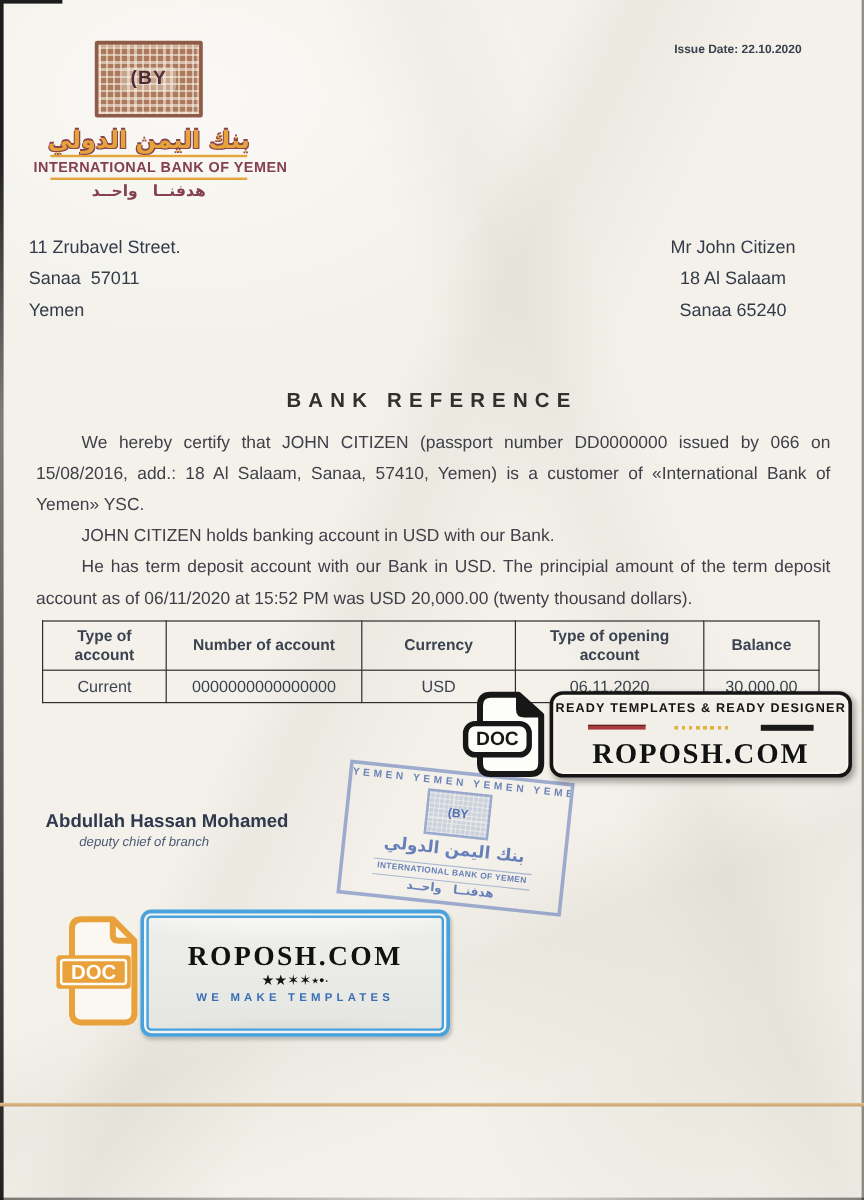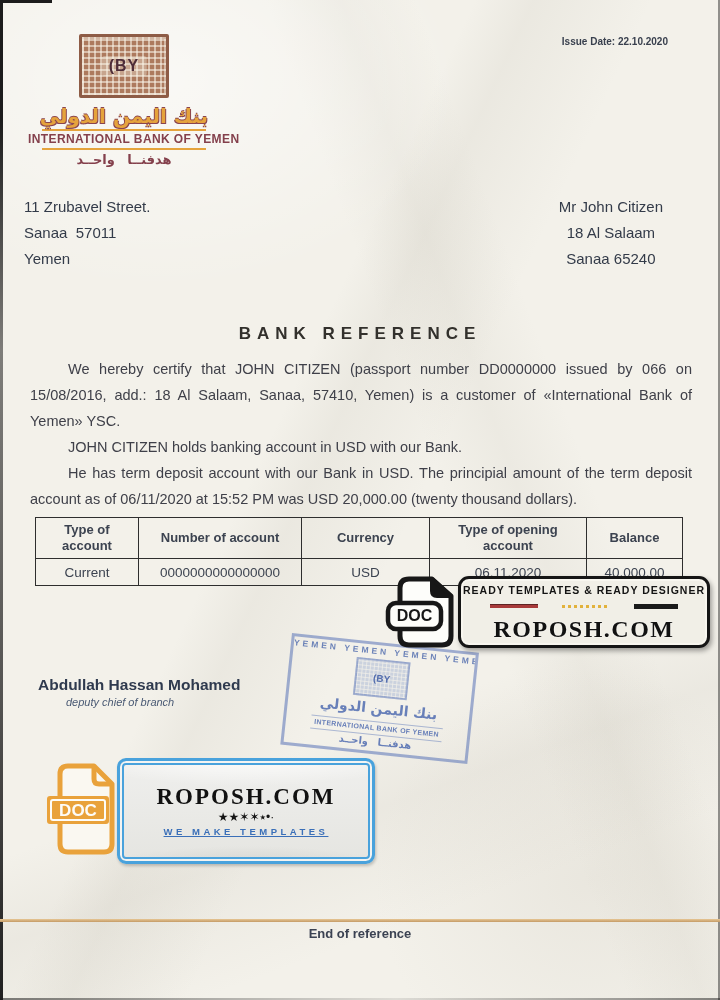--- a/index.html
+++ b/index.html
@@ -103,21 +103,21 @@
   .roposh-seal{position:absolute;left:117px;top:758px;width:252px;height:100px;z-index:5;
     border:3px solid #49a2dc;border-radius:9px;
     box-shadow:inset 0 0 0 2px #f4f4f2, inset 0 0 0 4px #49a2dc, 1px 2px 3px rgba(0,0,0,.2);
     background:
       radial-gradient(120% 55% at 50% -8%, rgba(255,255,255,.95), transparent 60%),
       radial-gradient(110% 50% at 50% 115%, rgba(185,185,180,.55), transparent 60%),
       linear-gradient(180deg,#efefed,#e5e5e1);
     display:flex;flex-direction:column;justify-content:center;align-items:center;gap:2px;}
   .seal-site{font-family:"Liberation Serif",serif;font-size:23px;font-weight:900;letter-spacing:2px;color:#111;line-height:24px;}
   .seal-stars{font-size:12px;color:#141414;letter-spacing:1px;line-height:13px;}
-  .seal-tagline{font-size:9.5px;font-weight:800;letter-spacing:3.5px;color:#3a6fb8;margin-top:0;text-decoration:underline;}
+  .seal-tagline{font-size:9.5px;font-weight:800;letter-spacing:3.5px;color:#3a6fb8;margin-top:0;}
 
   
   .footer-line{position:absolute;left:0;top:919px;width:720px;height:3px;
     background:linear-gradient(180deg,#e7c695,#c49b66);}
   .footer-text{position:absolute;left:0;top:926px;width:100%;text-align:center;
     font-size:13px;font-weight:600;color:#3b4252;}
 </style>
 </head>
 <body>
 
@@ -177,21 +177,21 @@
         <th>Type of opening account</th>
         <th>Balance</th>
       </tr>
     </thead>
     <tbody>
       <tr>
         <td>Current</td>
         <td>0000000000000000</td>
         <td>USD</td>
         <td>06.11.2020</td>
-        <td>40,000.00</td>
+        <td>30,000.00</td>
       </tr>
     </tbody>
   </table>
 
   <div class="doc-black">
     <svg width="84" height="76" viewBox="0 0 84 76">
       <path d="M26 5 H49 L68 22 V62 Q68 71 59 71 H26 Q17 71 17 62 V14 Q17 5 26 5 Z" fill="#fdfdfa" stroke="#171717" stroke-width="5" stroke-linejoin="round"></path>
       <path d="M49 5 L49 17 Q49 22 54 22 L68 22 Z" fill="#171717" stroke="#171717" stroke-width="4" stroke-linejoin="round"></path>
       <rect x="5" y="29" width="53" height="26" rx="8" fill="#fdfdfa" stroke="#171717" stroke-width="4.5"></rect>
       <text x="31.5" y="47" text-anchor="middle" font-family="Liberation Sans, sans-serif" font-size="16" font-weight="700" fill="#171717">DOC</text>
@@ -233,15 +233,14 @@
     </svg>
   </div>
 
   <div class="roposh-seal">
     <div class="seal-site">ROPOSH.COM</div>
     <div class="seal-stars">★★✶✶٭•·</div>
     <div class="seal-tagline">WE MAKE TEMPLATES</div>
   </div>
 
   <div class="footer-line"></div>
-  <div class="footer-text">End of reference</div>
 
 </div>
 
 </body></html>

